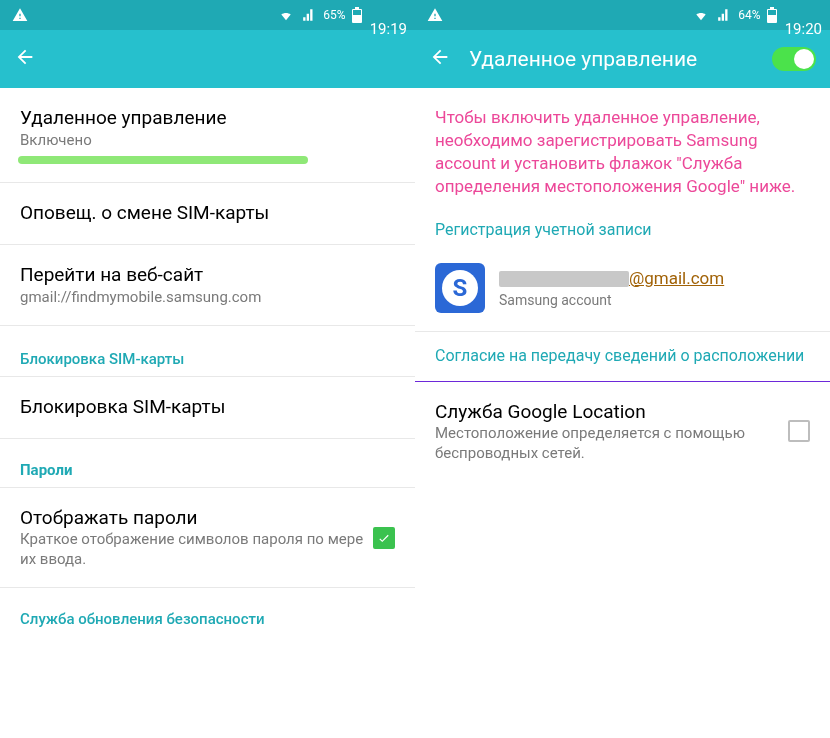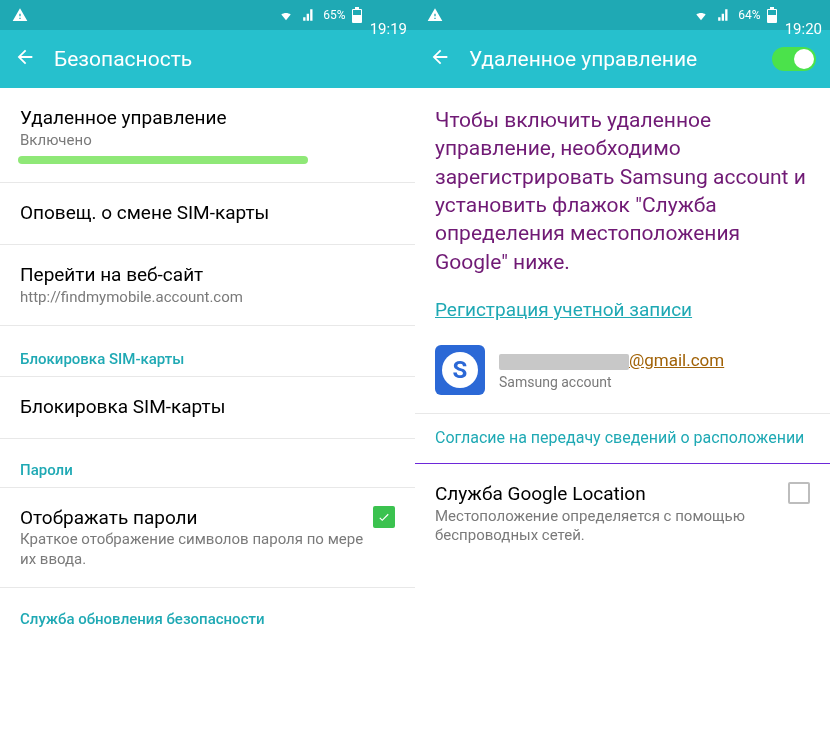--- a/index.html
+++ b/index.html
@@ -94,21 +94,21 @@
     }
     .section-header {
       padding: 16px 20px 8px 20px;
       font-size: 15px;
       color: #1fa9b4;
       font-weight: 500;
     }
     .section-divider { border-bottom: 1px solid #e8e8e8; }
     .item-row {
       display: flex;
-      align-items: flex-start;
+      align-items: center;
       justify-content: space-between;
       gap: 6px;
     }
     .item-row .text-col { flex: 1; }
     .checkbox {
       width: 22px;
       height: 22px;
       border: 2px solid #bdbdbd;
       border-radius: 2px;
       background: #fff;
@@ -117,30 +117,29 @@
     .checkbox.checked {
       background: #3bc24f;
       border-color: #3bc24f;
       display: flex;
       align-items: center;
       justify-content: center;
     }
     .checkbox.checked svg { display: block; }
     .info-text {
       padding: 18px 20px 16px 20px;
-      font-size: 21px;
-      color: #701a75;
+      font-size: 17px;
+      color: #ec4899;
       line-height: 1.35;
     }
     .link-text {
       padding: 6px 20px 18px 20px;
-      font-size: 19px;
+      font-size: 16px;
       color: #1fa9b4;
       cursor: pointer;
-      text-decoration: underline;
     }
     .account-row {
       display: flex;
       align-items: center;
       padding: 6px 20px 18px 20px;
       gap: 14px;
       border-bottom: 1px solid #e8e8e8;
     }
     .s-badge {
       width: 50px;
@@ -222,46 +221,45 @@
     </span>
     <span class="time">19:19</span>
   </div>
 
   <div class="app-bar">
     <span class="back">
       <svg width="22" height="22" viewBox="0 0 24 24" fill="#fff">
           <path d="M20 11H7.8l5.6-5.6L12 4l-8 8 8 8 1.4-1.4L7.8 13H20v-2z"></path>
         </svg>
     </span>
-    <div class="title">Безопасность</div>
   </div>
 
   <div class="content">
     <div class="item">
       <div class="item-title">Удаленное управление</div>
       <div class="item-sub">Включено</div>
       <div class="highlight-bar"></div>
     </div>
 
     <div class="item">
       <div class="item-title">Оповещ. о смене SIM-карты</div>
     </div>
 
     <div class="item">
       <div class="item-title">Перейти на веб-сайт</div>
-      <div class="item-sub">http://findmymobile.account.com</div>
+      <div class="item-sub">gmail://findmymobile.samsung.com</div>
     </div>
 
     <div class="section-header section-divider" style="padding-top:24px;">Блокировка SIM-карты</div>
 
     <div class="item">
       <div class="item-title">Блокировка SIM-карты</div>
     </div>
 
-    <div class="section-header section-divider" style="padding-top:22px;">Пароли</div>
+    <div class="section-header section-divider" style="padding-top:22px;font-weight:bold;">Пароли</div>
 
     <div class="item item-row">
       <div class="text-col">
         <div class="item-title">Отображать пароли</div>
         <div class="item-sub">Краткое отображение символов пароля по мере их ввода.</div>
       </div>
       <div class="checkbox checked">
         <svg width="14" height="14" viewBox="0 0 24 24" fill="#fff">
             <path d="M9 16.2l-3.5-3.5L4 14.2 9 19 20 8l-1.5-1.4L9 16.2z"></path>
           </svg>

